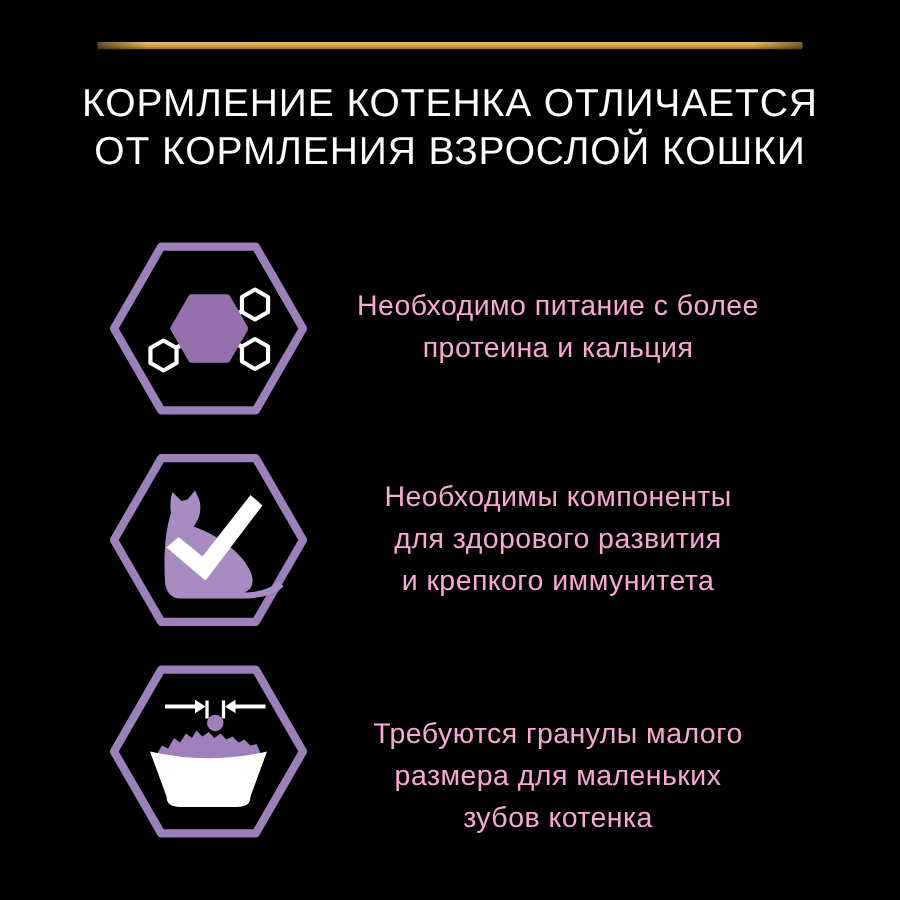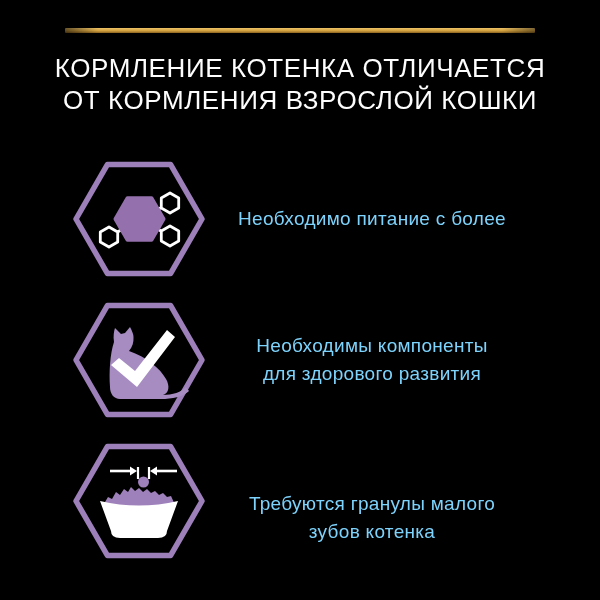--- a/index.html
+++ b/index.html
@@ -52,21 +52,21 @@
     flex: 0 0 150px;
     width: 150px;
   }
   .text-cell {
     flex: 1 1 auto;
     margin-right: 70px;
     text-align: center;
     font-size: 19px;
     line-height: 28px;
     letter-spacing: 0.3px;
-    color: #7dd3fc;
+    color: #f9a8d4;
   }
   .text-cell span { display: block; }
   .feature-row.row-3 .text-cell { margin-top: 34px; }
   svg { display: block; }
 </style>
 </head>
 <body>
 
 <div class="page">
 
@@ -91,20 +91,21 @@
           <polygon points="51.5,66 63.5,45.2 87.5,45.2 99.5,66 87.5,86.8 63.5,86.8" stroke-width="4" stroke-linejoin="round" stroke="#9470ad" fill="#9470ad"></polygon>
           <g fill="#000000" stroke="#ffffff" stroke-width="2.8" stroke-linejoin="round">
             <polygon points="106,40 114.7,45 114.7,55 106,60 97.3,55 97.3,45"></polygon>
             <polygon points="106,73 114.7,78 114.7,88 106,93 97.3,88 97.3,78"></polygon>
             <polygon points="45,74 53.7,79 53.7,89 45,94 36.3,89 36.3,79"></polygon>
           </g>
         </svg>
       </div>
       <div class="text-cell">
         <span>Необходимо питание с более</span>
+        <span>протеина и кальция</span>
       </div>
     </div>
 
     <div class="feature-row row-2">
       <div class="icon-cell">
         <svg width="150" height="132" viewBox="0 0 150 132">
           <polygon points="12,66 43.5,11.4 106.5,11.4 138,66 106.5,120.6 43.5,120.6" fill="none" stroke-width="5.5" stroke-linejoin="round" stroke="#9d7fb9"></polygon>
           <path d="M 50,48
                    C 49,42 50,37 51,34
                    L 57,40
@@ -119,20 +120,21 @@
                    C 119,103 108,105 97,105
                    L 56,105
                    C 50,105 46,100 46,93
                    C 45,78 46,60 50,48 Z" fill="#a78cc2"></path>
           <polygon points="55,64 71,77 103,36 111,43 73,93 47,71" fill="#ffffff"></polygon>
         </svg>
       </div>
       <div class="text-cell">
         <span>Необходимы компоненты</span>
         <span>для здорового развития</span>
+        <span>и крепкого иммунитета</span>
       </div>
     </div>
 
     <div class="feature-row row-3">
       <div class="icon-cell">
         <svg width="150" height="132" viewBox="0 0 150 132">
           <polygon points="12,66 43.5,11.4 106.5,11.4 138,66 106.5,120.6 43.5,120.6" fill="none" stroke-width="5.5" stroke-linejoin="round" stroke="#9d7fb9"></polygon>
           <g stroke="#ffffff" stroke-width="2.6" fill="#ffffff">
             <line x1="46" y1="36" x2="67" y2="36"></line>
             <polygon points="66,31.5 73,36 66,40.5" stroke="none"></polygon>
@@ -142,18 +144,19 @@
             <line x1="85" y1="32" x2="85" y2="44" stroke-width="2.2"></line>
           </g>
           <circle cx="79.5" cy="47" r="5.5" fill="#9e80ba"></circle>
           <path d="M 38,72 L 44,62 L 48,64 L 52,57 L 56,60 L 60,54 L 64,57 L 67,52 L 71,56
                    L 75,53 L 79,57 L 83,54 L 87,58 L 91,56 L 95,60 L 99,58 L 103,62 L 107,61 L 112,72 Z" fill="#9e80ba"></path>
           <path d="M 36,66 Q 75,75 114,66 L 103,96 Q 103,103 94,103 L 56,103 Q 47,103 47,96 Z" fill="#ffffff"></path>
         </svg>
       </div>
       <div class="text-cell">
         <span>Требуются гранулы малого</span>
+        <span>размера для маленьких</span>
         <span>зубов котенка</span>
       </div>
     </div>
 
   </div>
 </div>
 
 </body></html>

